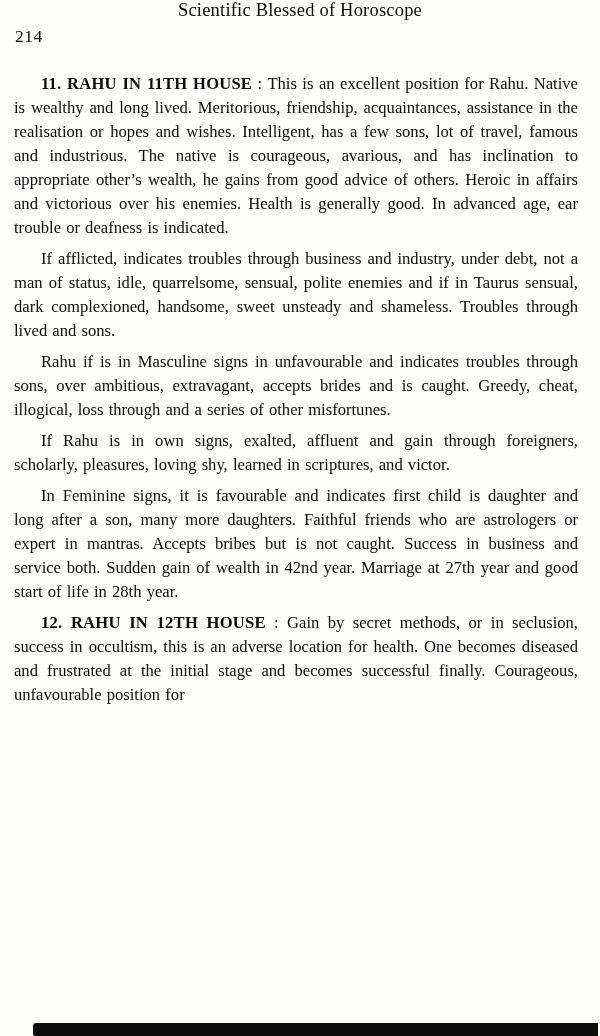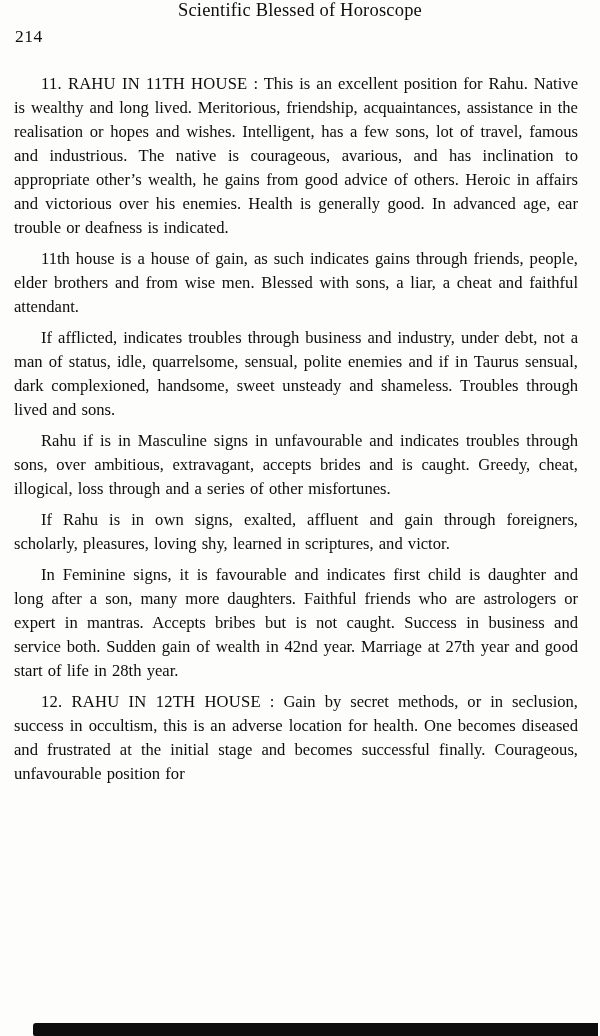--- a/index.html
+++ b/index.html
@@ -44,21 +44,21 @@
     word-spacing: 1px;
   }
   .page-body p {
     margin: 0 0 7px 0;
     text-indent: 27px;
   }
   .page-body p.no-indent {
     text-indent: 0;
   }
   .lead {
-    font-weight: normal;
+    font-weight: bold;
     letter-spacing: 0.2px;
   }
   .scan-bar {
     position: absolute;
     left: 33px;
     right: 2px;
     bottom: 0;
     height: 13px;
     background: #0d0d0d;
     border-radius: 3px 0 0 2px;
@@ -72,21 +72,20 @@
   <header class="page-header">
     <span class="page-number">214</span>
     <span class="page-title">Scientific Blessed of Horoscope</span>
   </header>
 
   <main class="page-body">
 
 
     <p><span class="lead">11. RAHU IN 11TH HOUSE</span><span> : This is an excellent position for Rahu. Native is wealthy and long lived. Meritorious, friendship, acquaintances, assistance in the realisation or hopes and wishes. Intelligent, has a few sons, lot of travel, famous and industrious. The native is courageous, avarious, and has inclination to appropriate other’s wealth, he gains from good advice of others. Heroic in affairs and victorious over his enemies. Health is generally good. In advanced age, ear trouble or deafness is indicated.</span></p>
 
-    <p><span>11th house is a house of gain, as such indicates gains through friends, people, elder brothers and from wise men. Blessed with sons, a liar, a cheat and faithful attendant.</span></p>
 
     <p><span>If afflicted, indicates troubles through business and industry, under debt, not a man of status, idle, quarrelsome, sensual, polite enemies and if in Taurus sensual, dark complexioned, handsome, sweet unsteady and shameless. Troubles through lived and sons.</span></p>
 
 
     <p><span>Rahu if is in Masculine signs in unfavourable and indicates troubles through sons, over ambitious, extravagant, accepts brides and is caught. Greedy, cheat, illogical, loss through and a series of other misfortunes.</span></p>
 
     <p><span>If Rahu is in own signs, exalted, affluent and gain through foreigners, scholarly, pleasures, loving shy, learned in scriptures, and victor.</span></p>
 
     <p><span>In Feminine signs, it is favourable and indicates first child is daughter and long after a son, many more daughters. Faithful friends who are astrologers or expert in mantras. Accepts bribes but is not caught. Success in business and service both. Sudden gain of wealth in 42nd year. Marriage at 27th year and good start of life in 28th year.</span></p>
 

